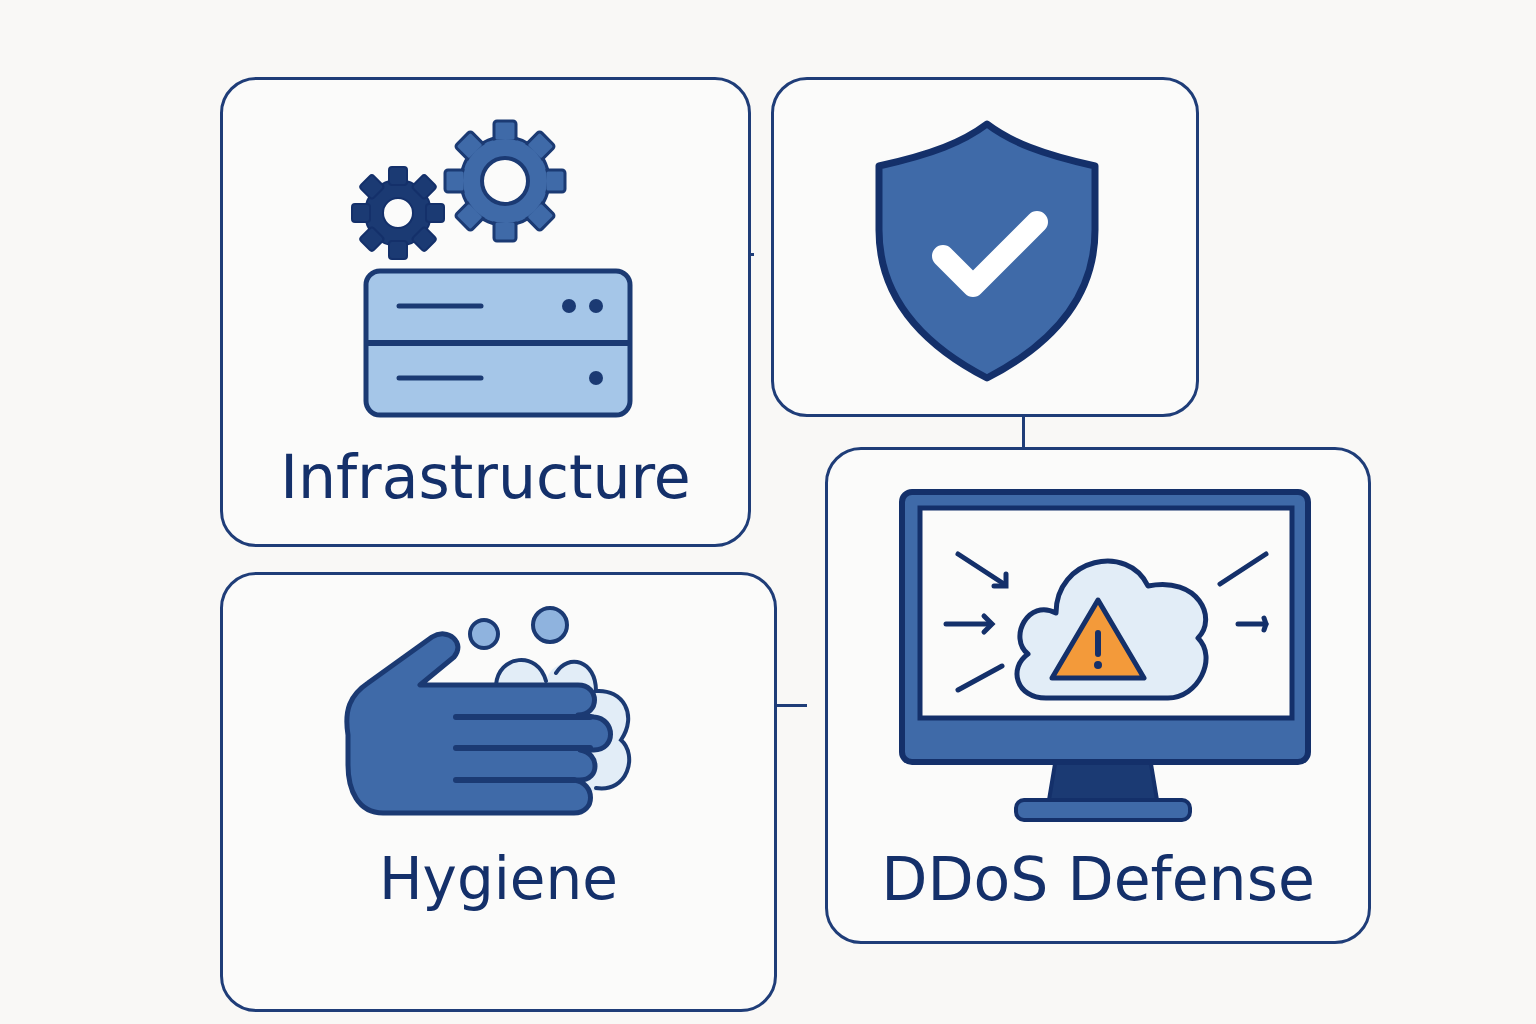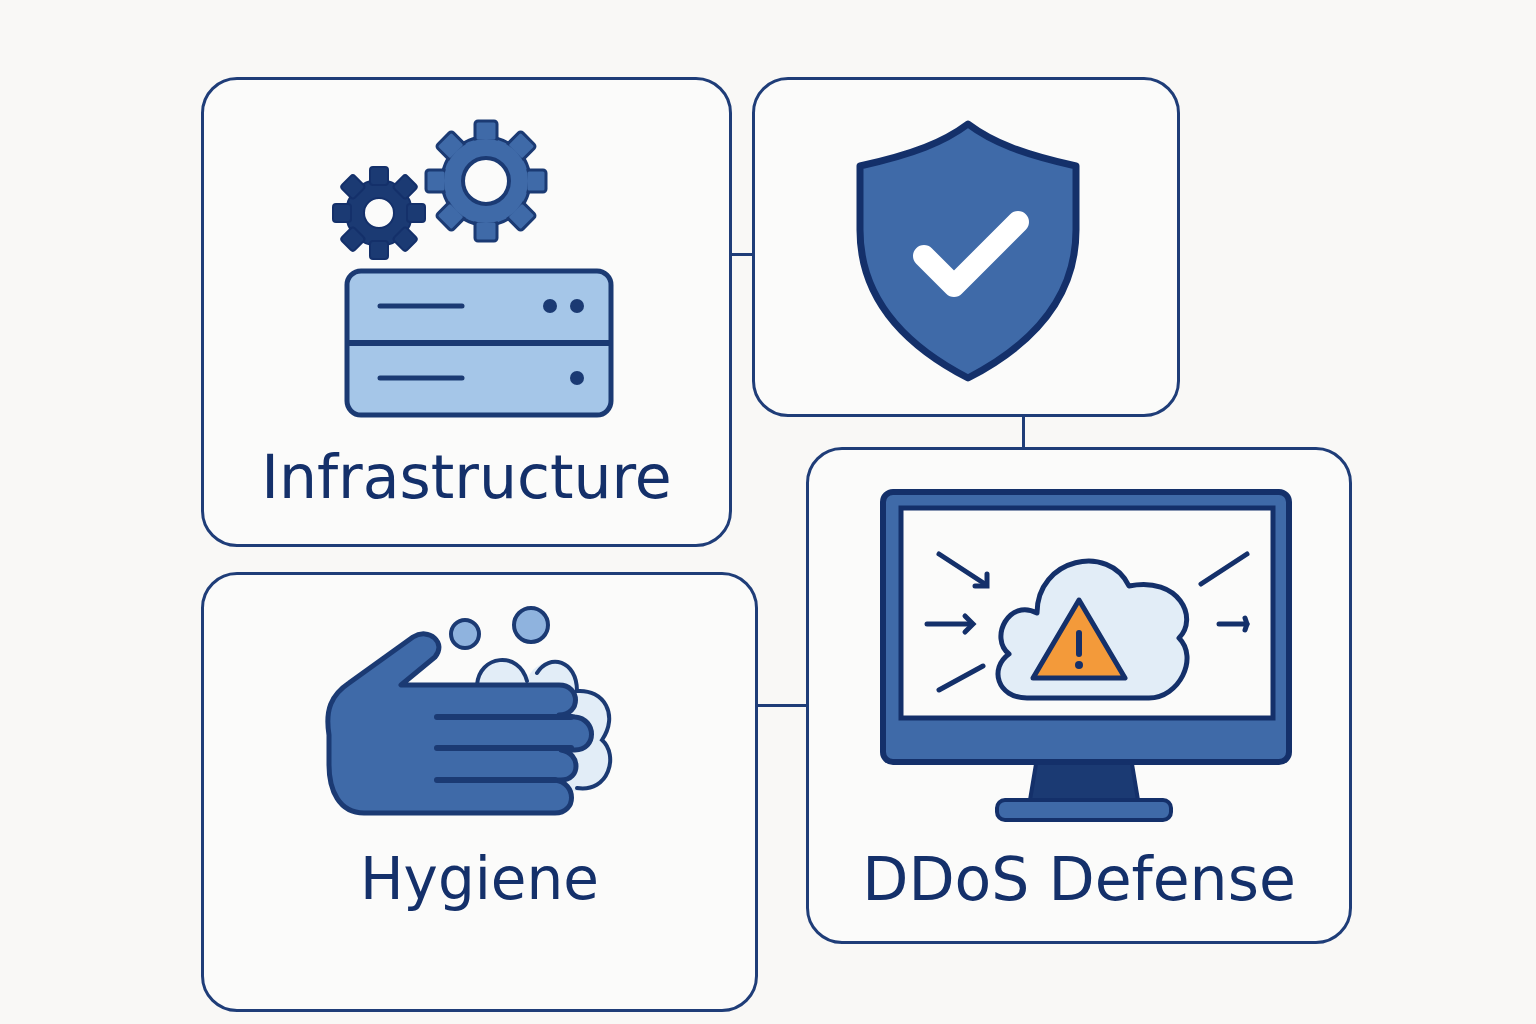--- a/index.html
+++ b/index.html
@@ -1,17 +1,17 @@
 <!DOCTYPE html>
 <html><head>
 <meta charset="utf-8">
 <style>
   html,body{margin:0;padding:0;}
   body{width:1536px;height:1024px;background:#f9f8f6;position:relative;overflow:hidden;font-family:"DejaVu Sans","Liberation Sans",sans-serif;}
-  .card{position:absolute;border:3px solid #1f3d78;border-radius:36px;background:#fbfbfa;box-sizing:border-box;}
+  .card{position:absolute;border:3px solid #1f3d78;border-radius:36px;background:#fbfbfa;box-sizing:border-box;margin-left:19px;}
   .label{position:absolute;left:0;right:0;text-align:center;color:#14306a;font-weight:500;letter-spacing:0px;}
   .conn{position:absolute;background:#1f3d78;}
   svg{position:absolute;overflow:visible;}
 </style>
 </head>
 <body>
 
 <div class="conn" style="left:730px;top:253px;width:24px;height:3px;"></div>
 <div class="conn" style="left:1022px;top:415px;width:3px;height:34px;"></div>
 <div class="conn" style="left:757px;top:704px;width:50px;height:3px;"></div>

